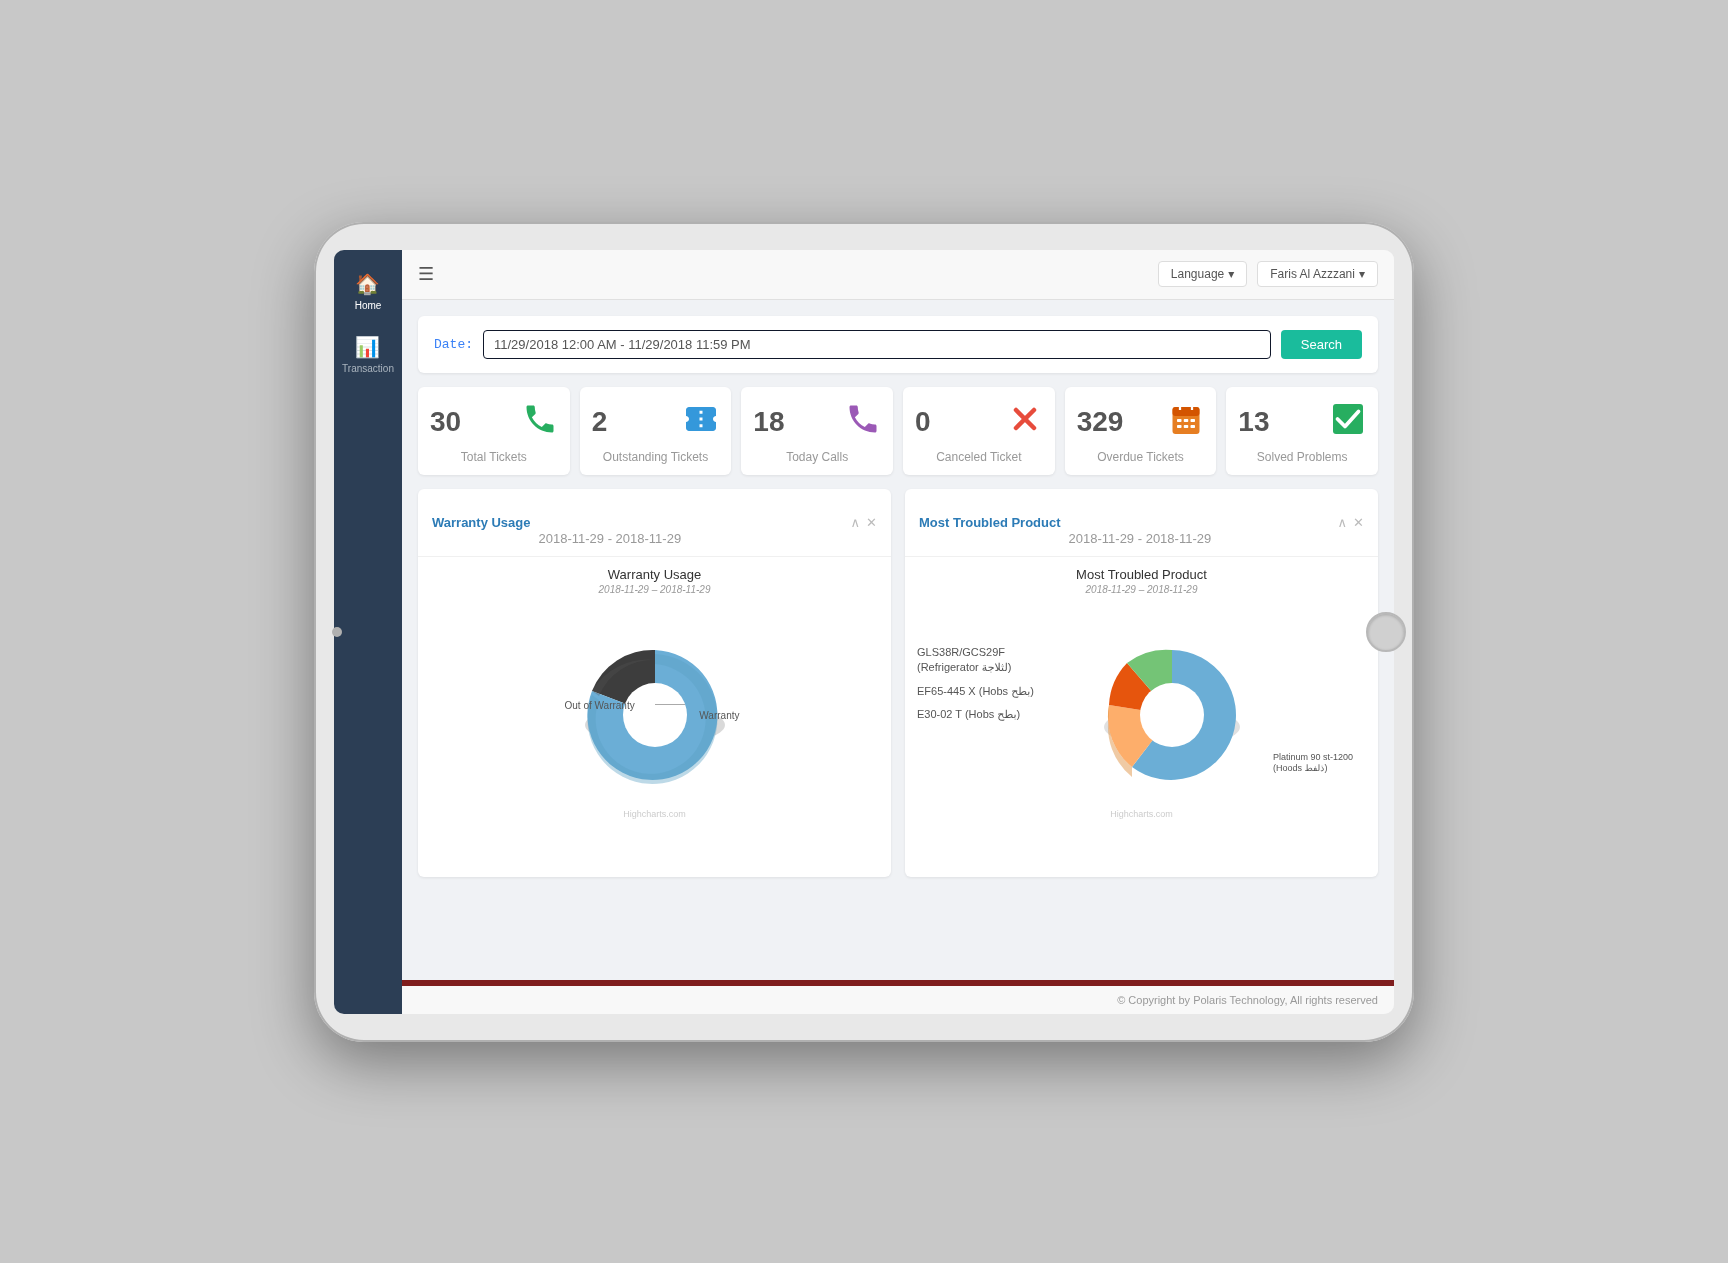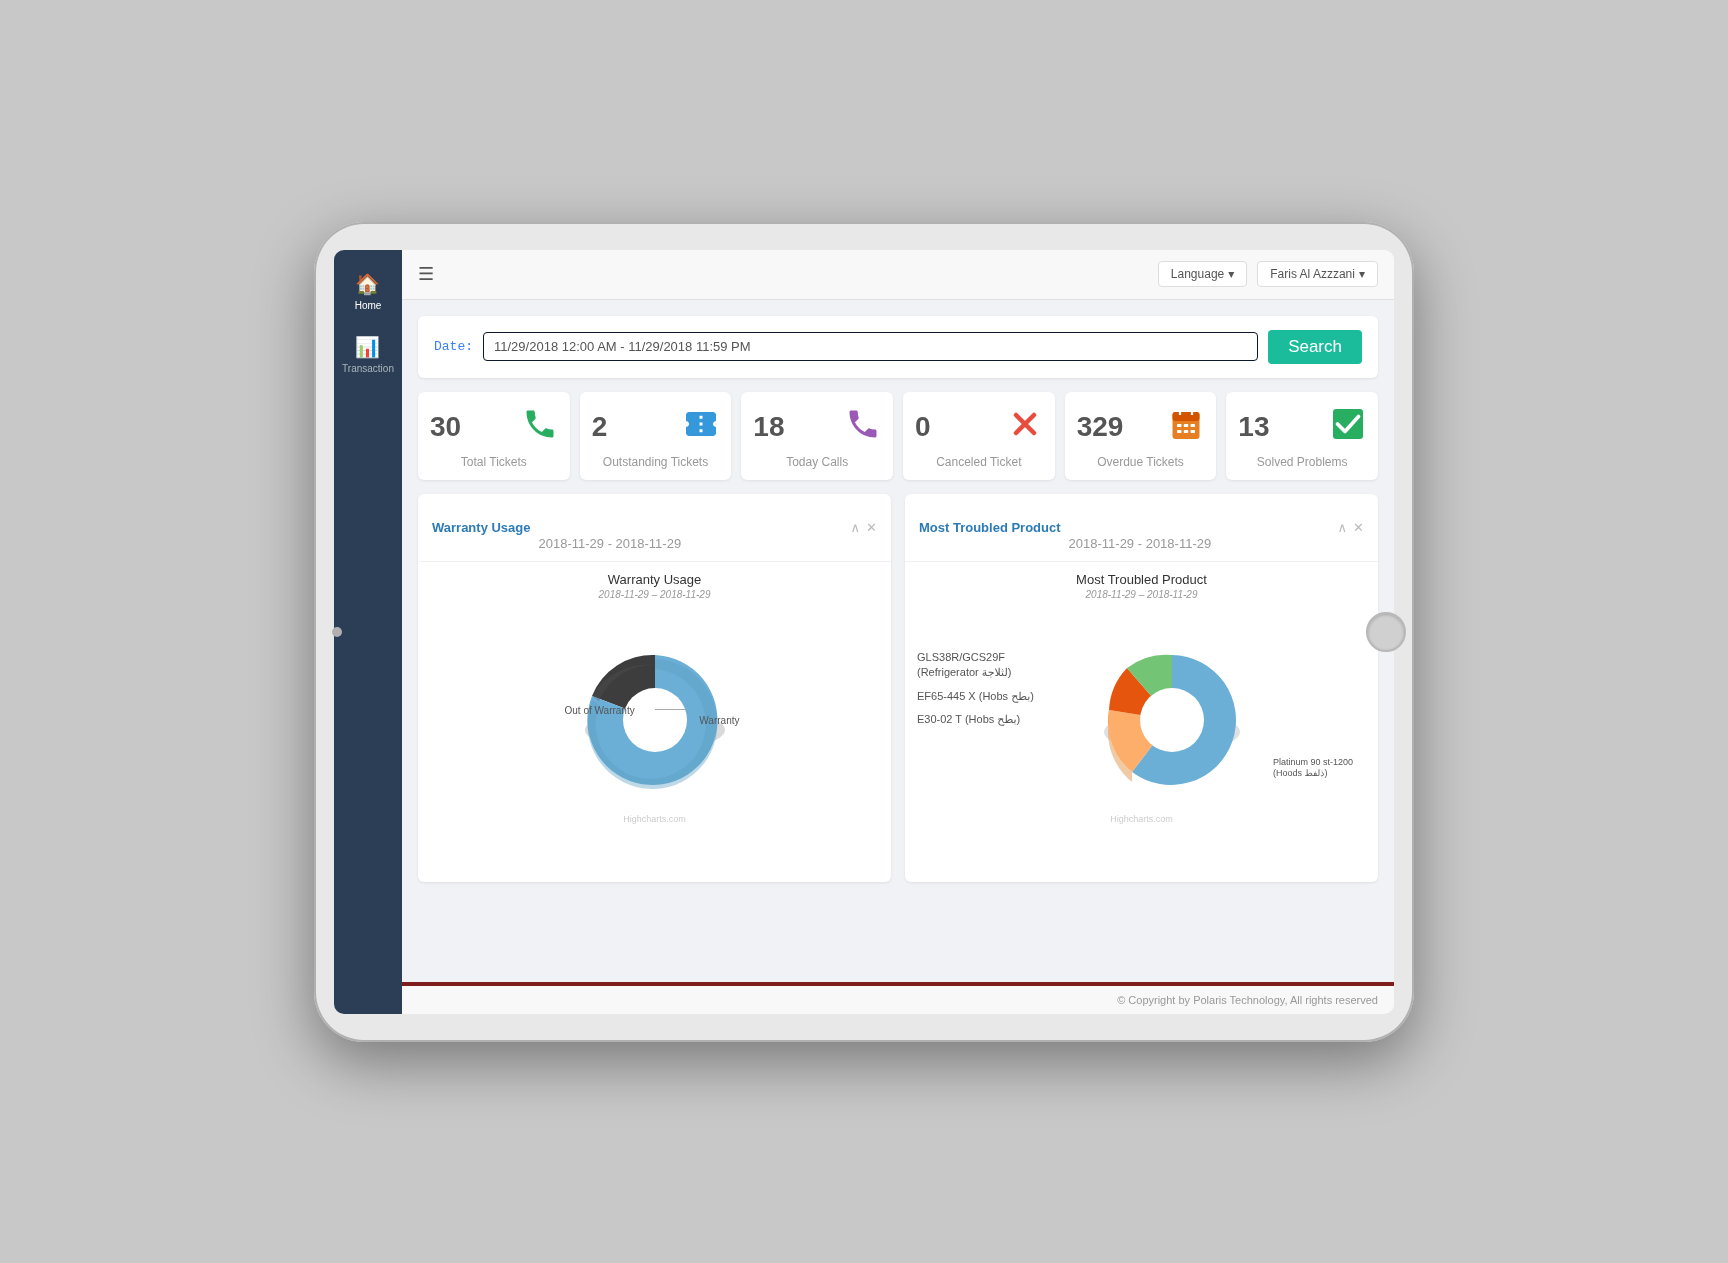--- a/index.html
+++ b/index.html
@@ -118,21 +118,21 @@
       font-size: 13px;
       color: #555;
       background: #fff;
     }
     .search-btn {
       background: #1abc9c;
       color: #fff;
       border: none;
       border-radius: 4px;
       padding: 7px 20px;
-      font-size: 17px;
+      font-size: 13px;
       cursor: pointer;
     }
 
     
     .stats-grid {
       display: grid;
       grid-template-columns: repeat(6, 1fr);
       gap: 10px;
       margin-bottom: 14px;
     }
@@ -217,21 +217,21 @@
     .highcharts-credit {
       text-align: center;
       font-size: 9px;
       color: #ccc;
       margin-top: 4px;
     }
 
     
     .footer {
       background: #f8f8f8;
-      border-top: 4px solid #7f1d1d;
+      border-top: 6px solid #7f1d1d;
       padding: 8px 16px;
       text-align: right;
       font-size: 11px;
       color: #999;
       flex-shrink: 0;
     }
 
     
     .donut-svg { width: 200px; height: 200px; }
 

